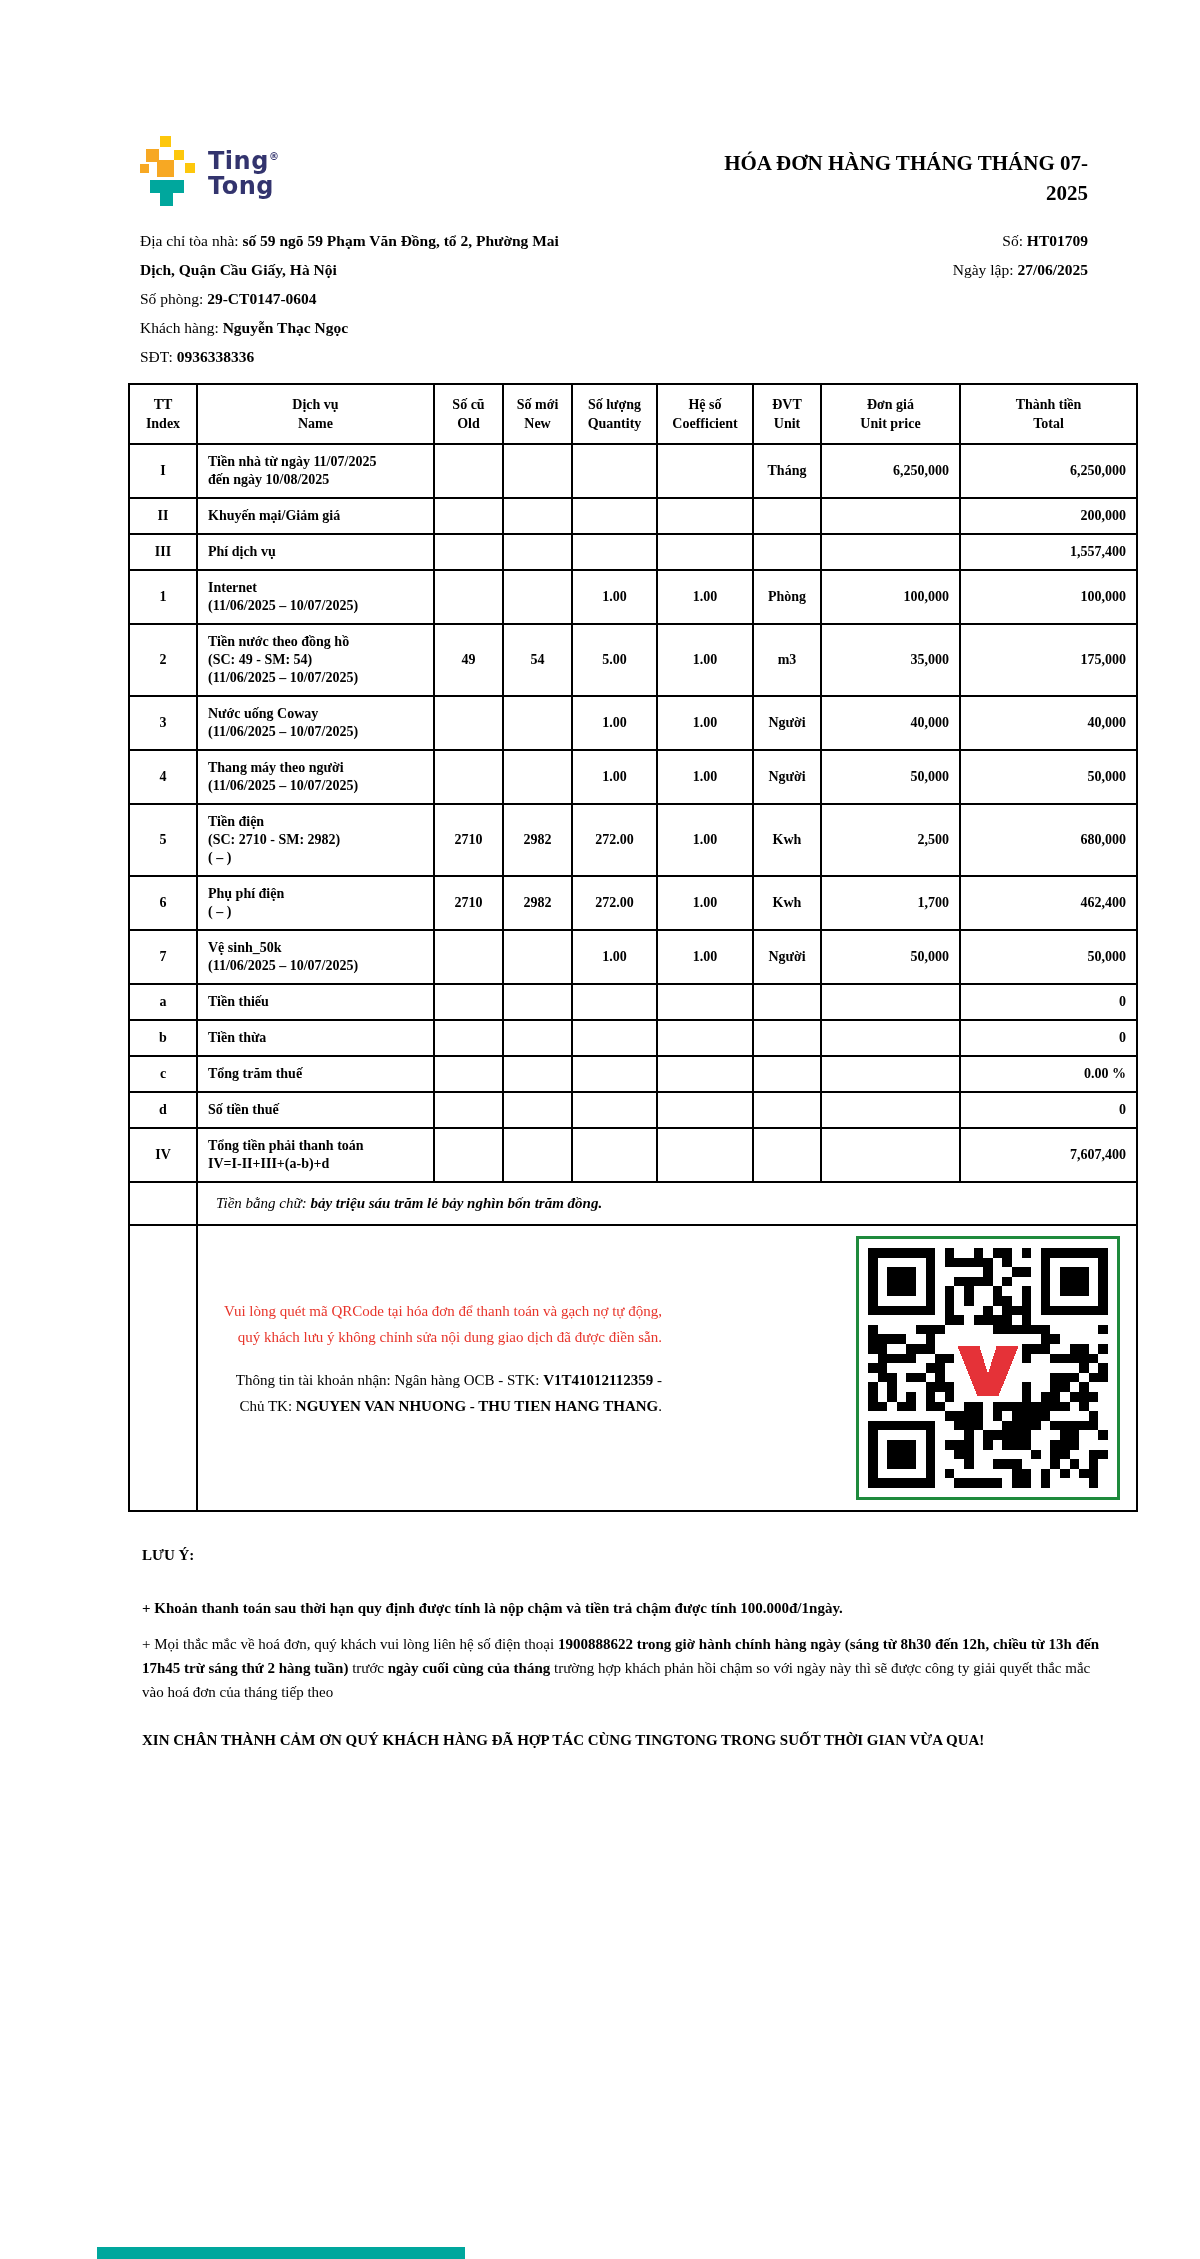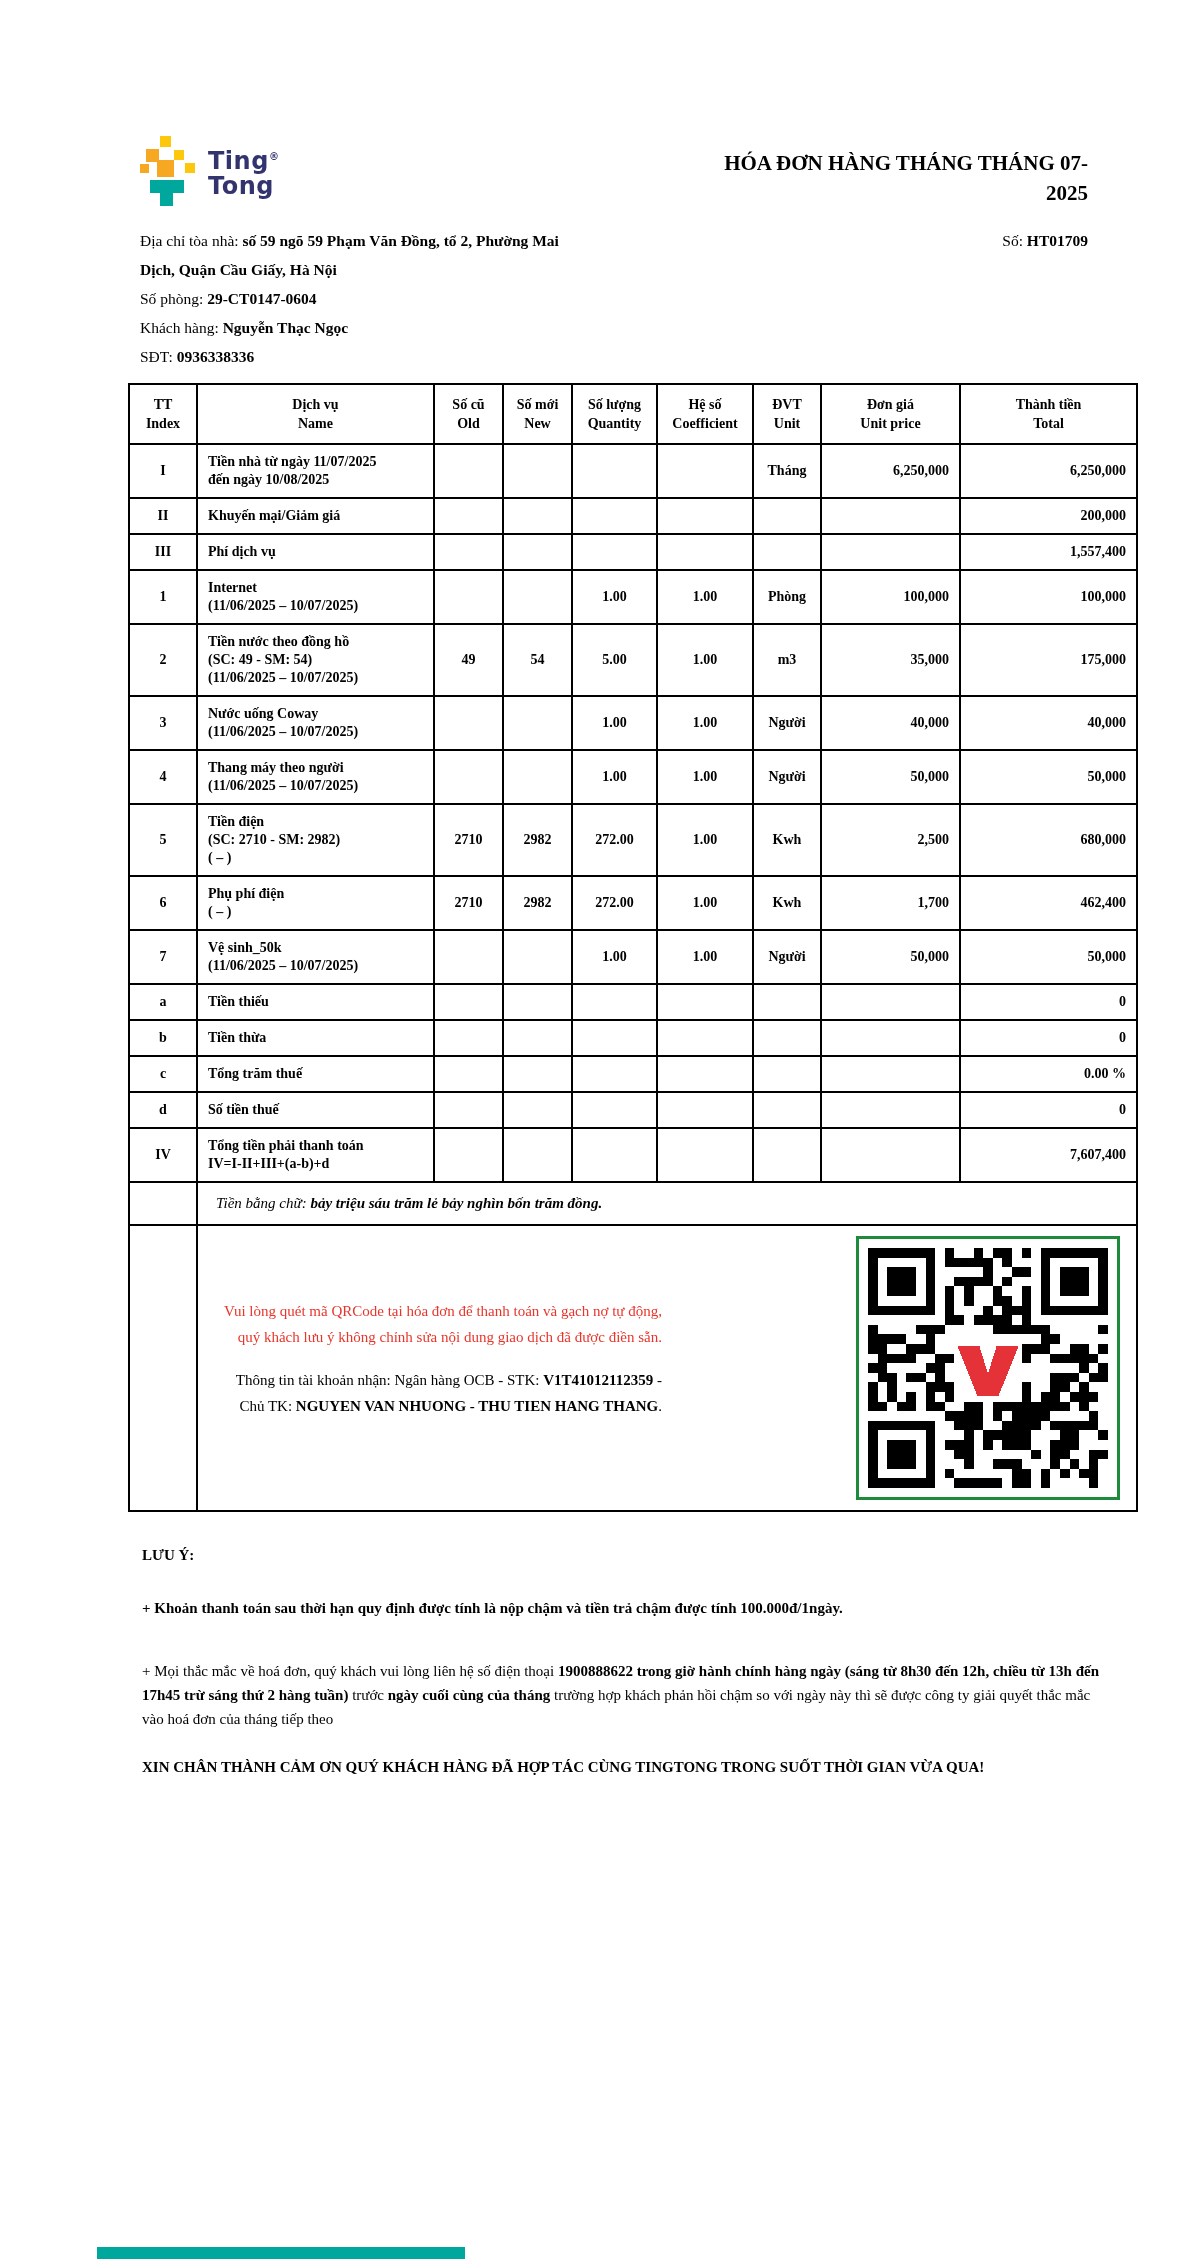--- a/index.html
+++ b/index.html
@@ -52,21 +52,21 @@
   .qr-text{width:452px;padding:72px 0 0 12px;font-weight:normal;font-size:15px;line-height:26px;text-align:right;}
   .notice-red{color:var(--notice-red);}
   .account-info{margin-top:17px;color:#000;}
   .account-info b{font-weight:bold;}
   .qr-box{margin:10px 16px 10px auto;border:3px solid var(--qr-green);background:#fff;padding:9px;width:240px;height:240px;}
   .qr-box svg{display:block;}
 
   
   .footer-notes{top:1543px;left:142px;width:965px;font-size:15px;line-height:24px;}
   .fn-heading{font-weight:bold;margin-bottom:29px;}
-  .fn-note1{font-weight:bold;margin-bottom:39px;}
+  .fn-note1{font-weight:bold;margin-bottom:12px;}
   .fn-note2{font-weight:normal;margin-bottom:22px;}
   .fn-note2 b{font-weight:bold;}
   .fn-thanks{font-weight:bold;margin-top:24px;}
 
   .accent-bar{left:97px;top:2247px;width:368px;height:12px;background:var(--logo-teal);}
 </style>
 </head>
 <body>
 
 <div class="abs logo-row">
@@ -95,20 +95,21 @@
 <div class="abs info-row">
   <div class="info-left">
     <div class="info-line"><span>Địa chỉ tòa nhà: </span><b>số 59 ngõ 59 Phạm Văn Đồng, tổ 2, Phường Mai</b></div>
     <div class="info-line"><b>Dịch, Quận Cầu Giấy, Hà Nội</b></div>
     <div class="info-line"><span>Số phòng: </span><b>29-CT0147-0604</b></div>
     <div class="info-line"><span>Khách hàng: </span><b>Nguyễn Thạc Ngọc</b></div>
     <div class="info-line"><span>SĐT: </span><b>0936338336</b></div>
   </div>
   <div class="info-right">
     <div class="info-line"><span>Số: </span><b>HT01709</b></div>
+    <div class="info-line"><span>Ngày lập: </span><b>27/06/2025</b></div>
     <div class="info-line">&nbsp;</div>
   </div>
 </div>
 
 <table class="abs invoice-table">
   <colgroup id="cols">
       <col style="width: 68px;">
       <col style="width: 237px;">
       <col style="width: 69px;">
       <col style="width: 69px;">

